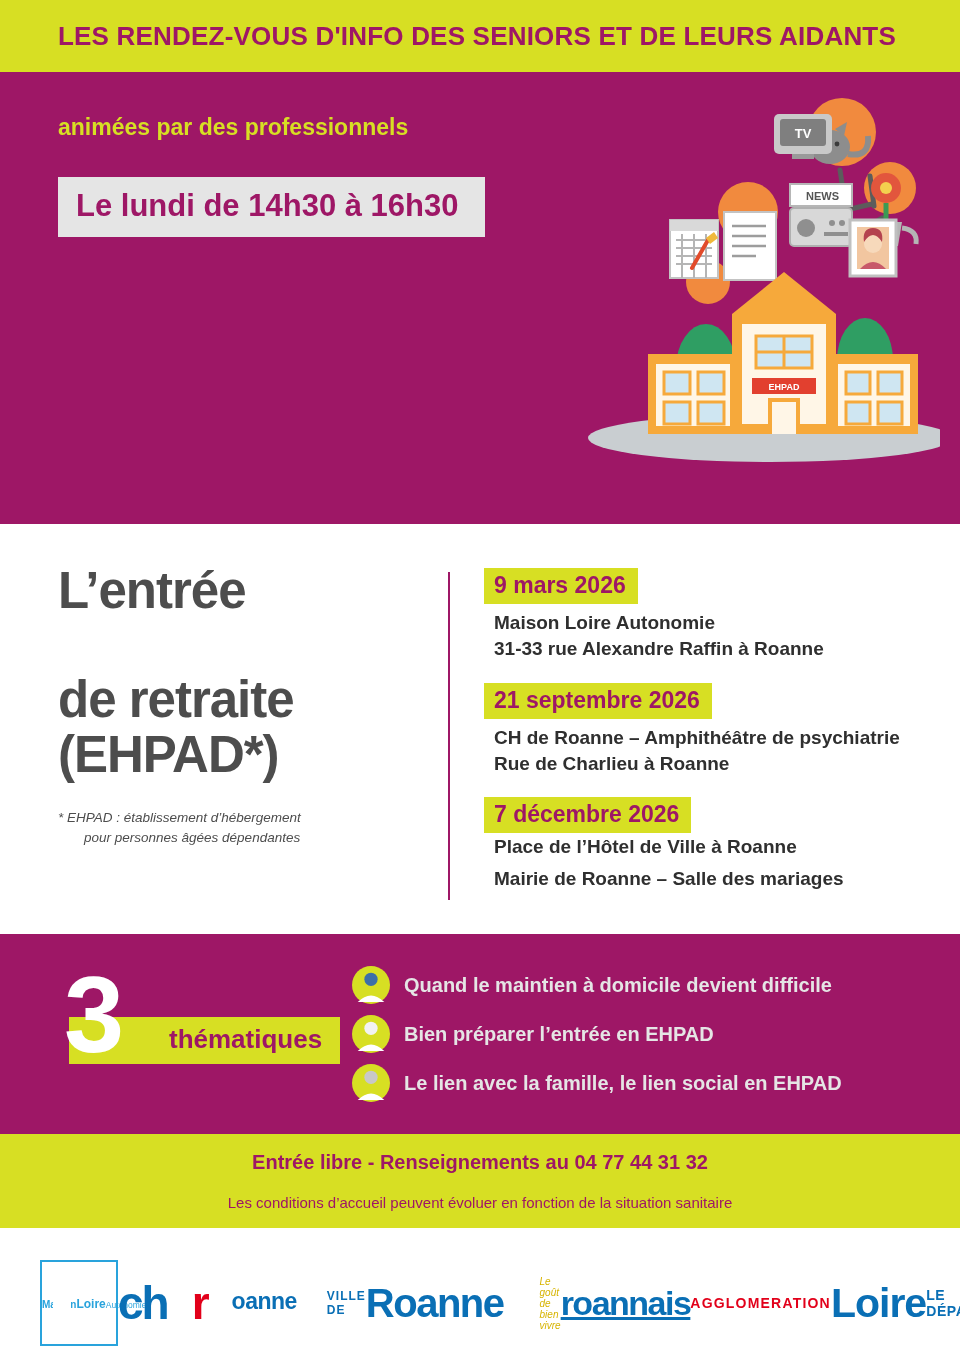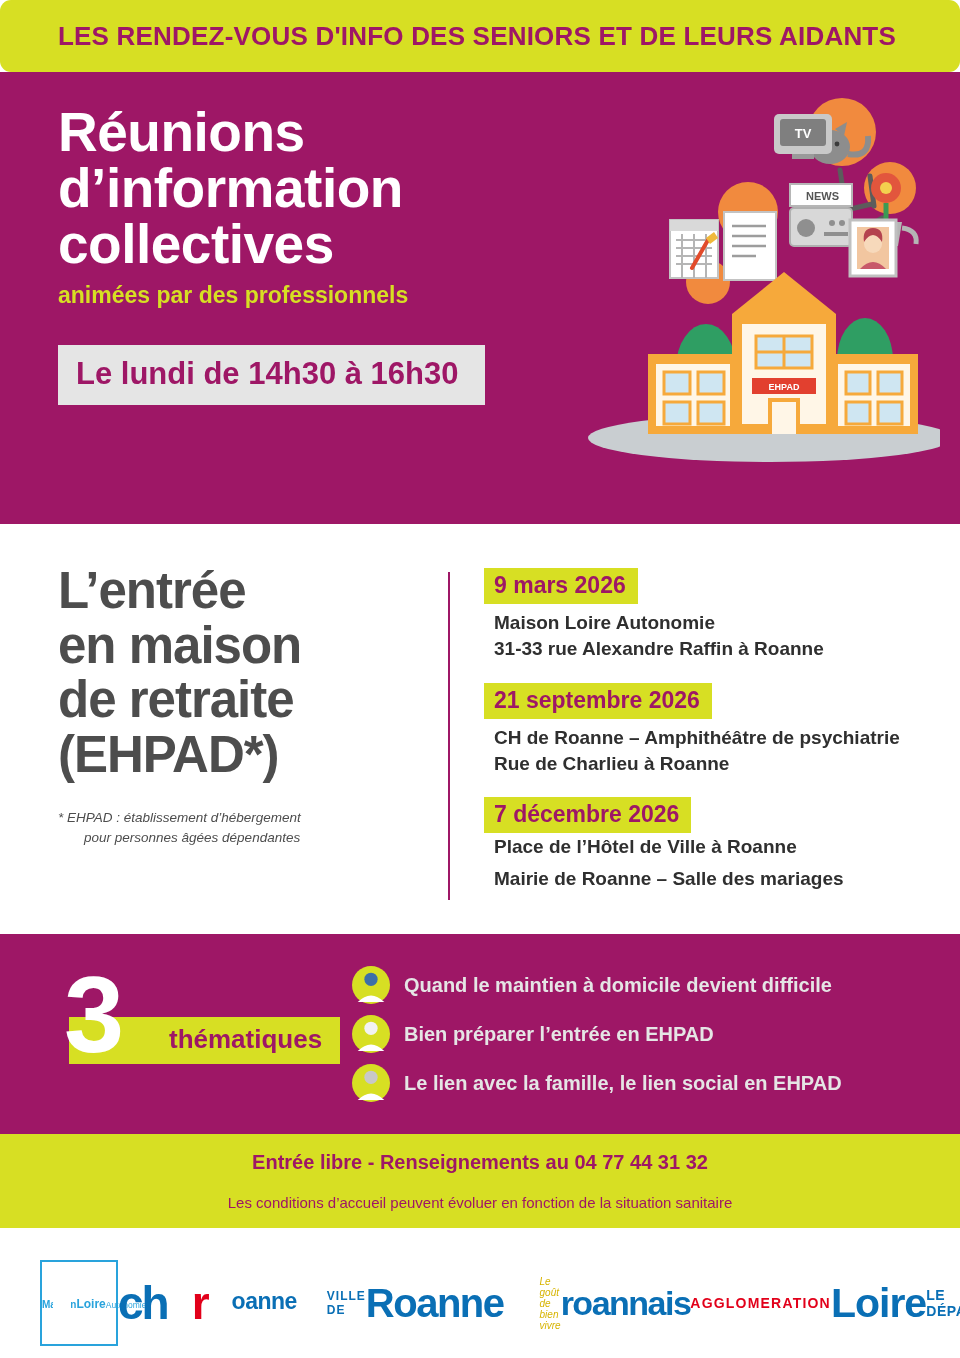--- a/index.html
+++ b/index.html
@@ -22,21 +22,20 @@
   }
 
   
   .top-banner {
     height: 72px;
     background: #d7df23;
     display: flex;
     align-items: center;
     padding-left: 58px;
     box-sizing: border-box;
-    border-radius: 11px;
   }
   .top-banner .title {
     color: #9e1766;
     font-size: 26px;
     font-weight: bold;
     letter-spacing: 0.2px;
   }
 
   
   .hero {
@@ -254,41 +253,36 @@
   .chr .ch { color: #0a6fb5; font-size: 46px; font-weight: bold; letter-spacing:-2px; }
   .chr .r  { color: #e2001a; font-size: 46px; font-weight: bold; letter-spacing:-2px; }
   .chr .oanne { color: #0a6fb5; font-size: 23px; font-weight: bold; margin-bottom: 3px; letter-spacing:-0.5px;}
 
   .roanne-logo { text-align: left; }
   .roanne-logo .villede { color: #0a6fb5; font-size: 12px; font-weight: bold; letter-spacing: 1px; margin-left: 30px;}
   .roanne-logo .rname { color: #0a6fb5; font-size: 40px; font-weight: bold; letter-spacing: -1.5px; line-height: 0.92;}
   .roanne-logo .slogan { color: #d7b400; font-size: 10px; font-style: italic; margin-left: 36px; }
 
   .agglo { text-align: left; }
-  .agglo .r1 { color: #0a6fb5; font-size: 34px; font-weight: bold; letter-spacing: -1.5px; line-height: 0.95;}
+  .agglo .r1 { color: #0a6fb5; font-size: 34px; font-weight: bold; letter-spacing: -1.5px; line-height: 0.95; text-decoration: underline;}
   .agglo .r2 { color: #e2001a; font-size: 14px; font-weight: bold; letter-spacing: 1.2px; }
 
   .loire .l1 { color: #0a6fb5; font-size: 41px; font-weight: bold; letter-spacing: -1px; line-height: 0.95;}
   .loire .l2 { color: #0a6fb5; font-size: 14px; font-weight: bold; letter-spacing: 0.6px; }
 </style>
 </head>
 <body>
 
 <div class="poster">
 
   <div class="top-banner">
     <div class="title">LES RENDEZ-VOUS D'INFO DES SENIORS ET DE LEURS AIDANTS</div>
   </div>
 
   <div class="hero">
-    <h1>
-      <span>Réunions</span><br>
-      <span>d’information</span><br>
-      <span>collectives</span>
-    </h1>
     <div class="subtitle">animées par des professionnels</div>
     <div class="time-badge">Le lundi de 14h30 à 16h30</div>
 
     <svg class="illus" viewBox="0 0 420 420">
 
       <circle cx="322" cy="40" r="34" fill="#f18a3e"></circle>
       <circle cx="228" cy="120" r="30" fill="#f18a3e"></circle>
       <circle cx="370" cy="96" r="26" fill="#f18a3e"></circle>
       <circle cx="188" cy="190" r="22" fill="#f18a3e"></circle>
 
@@ -388,21 +382,21 @@
           <rect x="358" y="310" width="24" height="22"></rect>
         </g>
       </g>
     </svg>
   </div>
 
   <div class="mid">
     <div class="mid-left">
       <h2>
         <span>L’entrée</span><br>
-        <span>en maison</span><br>
+        <br>
         <span>de retraite</span><br>
         <span>(EHPAD*)</span>
       </h2>
       <div class="footnote">
         <span>* EHPAD : établissement d’hébergement</span>
         <span class="ind">pour personnes âgées dépendantes</span>
       </div>
     </div>
 
     <div class="mid-sep"></div>

